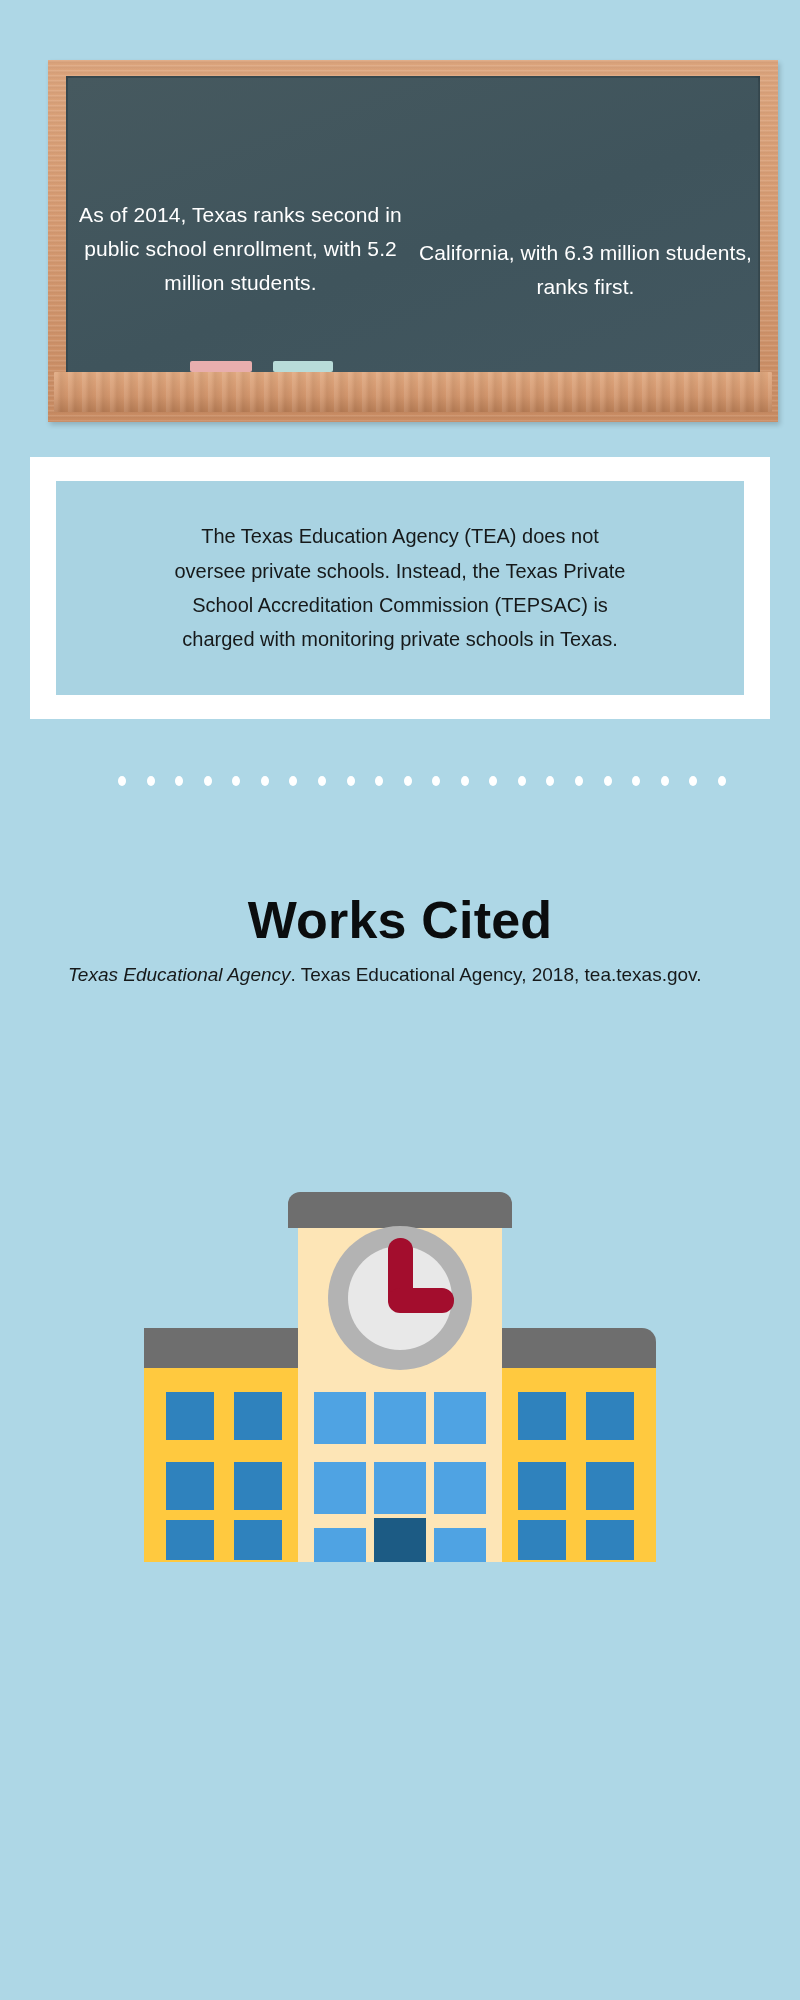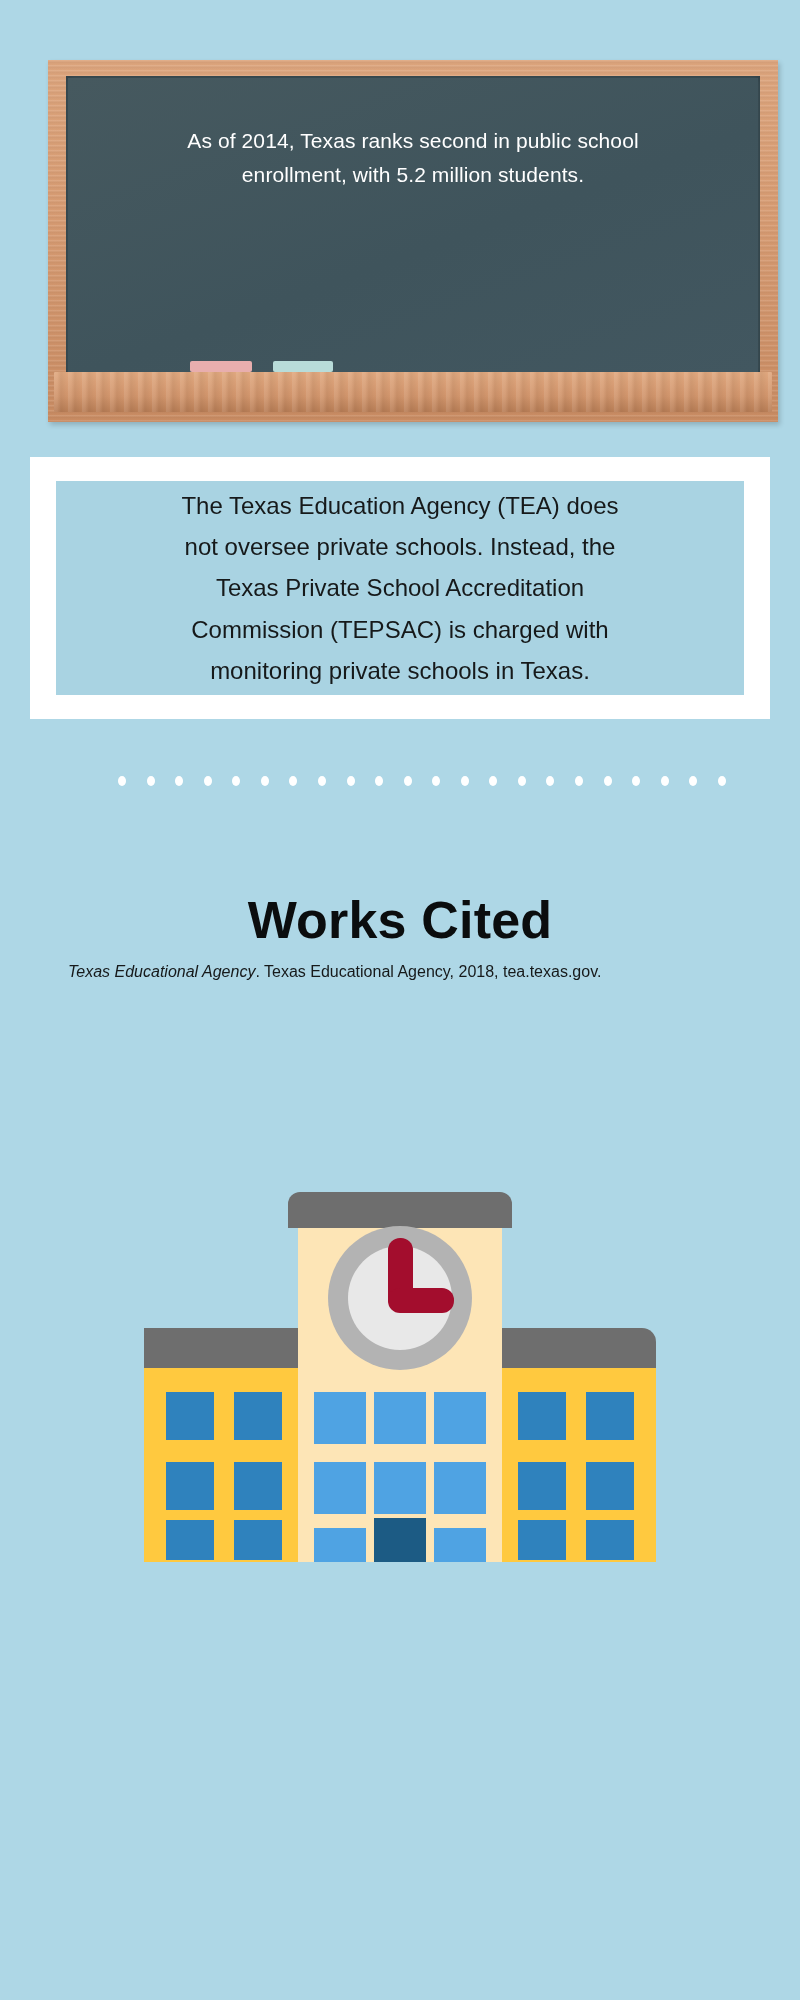--- a/index.html
+++ b/index.html
@@ -59,21 +59,21 @@
 
   .chalk-board {
     position: absolute;
     left: 20px;
     top: 18px;
     right: 20px;
     bottom: 48px;
     background: #435761;
     background: linear-gradient(160deg, #46595f 0%, #3f545c 55%, #425760 100%);
     display: flex;
-    flex-direction: column;
+    flex-direction: row;
     align-items: center;
     justify-content: flex-start;
     padding-top: 46px;
     overflow: hidden;
   }
 
   .chalk-text {
     color: #ffffff;
     font-size: 21px;
     line-height: 1.62;
@@ -138,21 +138,21 @@
     width: 100%;
     height: 100%;
     background: #a9d3e2;
     display: flex;
     align-items: center;
     justify-content: center;
   }
 
   .info-text {
     color: #16191a;
-    font-size: 24px;
+    font-size: 20px;
     line-height: 1.72;
     text-align: center;
     width: 470px;
   }
 
   
   .divider {
     position: absolute;
     left: 118px;
     top: 774px;
@@ -185,21 +185,21 @@
   }
 
   .citations {
     position: absolute;
     left: 68px;
     top: 960px;
     width: 660px;
   }
 
   .citation {
-    font-size: 16px;
+    font-size: 19px;
     line-height: 1.55;
     color: #16191a;
     margin-bottom: 26px;
     width: 645px;
   }
 
   .citation em {
     font-style: italic;
   }
 
@@ -220,20 +220,21 @@
 </head>
 <body>
 
 <div class="page">
 
   <div class="chalkboard-wrap">
     <div class="chalk-frame"></div>
     <div class="chalk-frame-inner-shadow"></div>
     <div class="chalk-board">
       <div class="chalk-text">As of 2014, Texas ranks second in public school enrollment, with 5.2 million students.</div>
+      <div class="chalk-text second">California, with 6.3 million students, ranks first.</div>
     </div>
     <div class="chalk-piece pink"></div>
     <div class="chalk-piece mint"></div>
     <div class="chalk-ledge"></div>
   </div>
 
   <div class="info-outer">
     <div class="info-inner">
       <div class="info-text">The Texas Education Agency (TEA) does not oversee private schools. Instead, the Texas Private School Accreditation Commission (TEPSAC) is charged with monitoring private schools in Texas.</div>
     </div>

